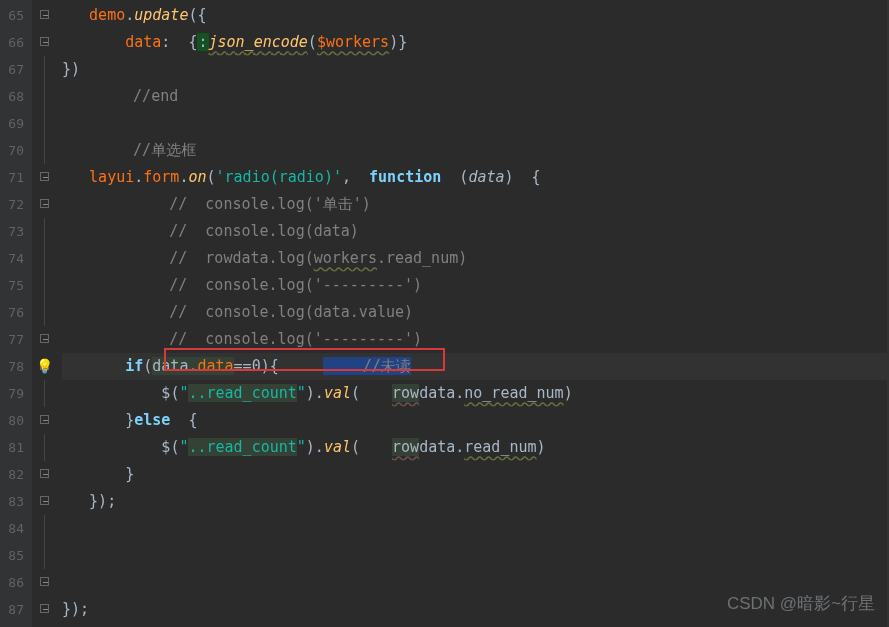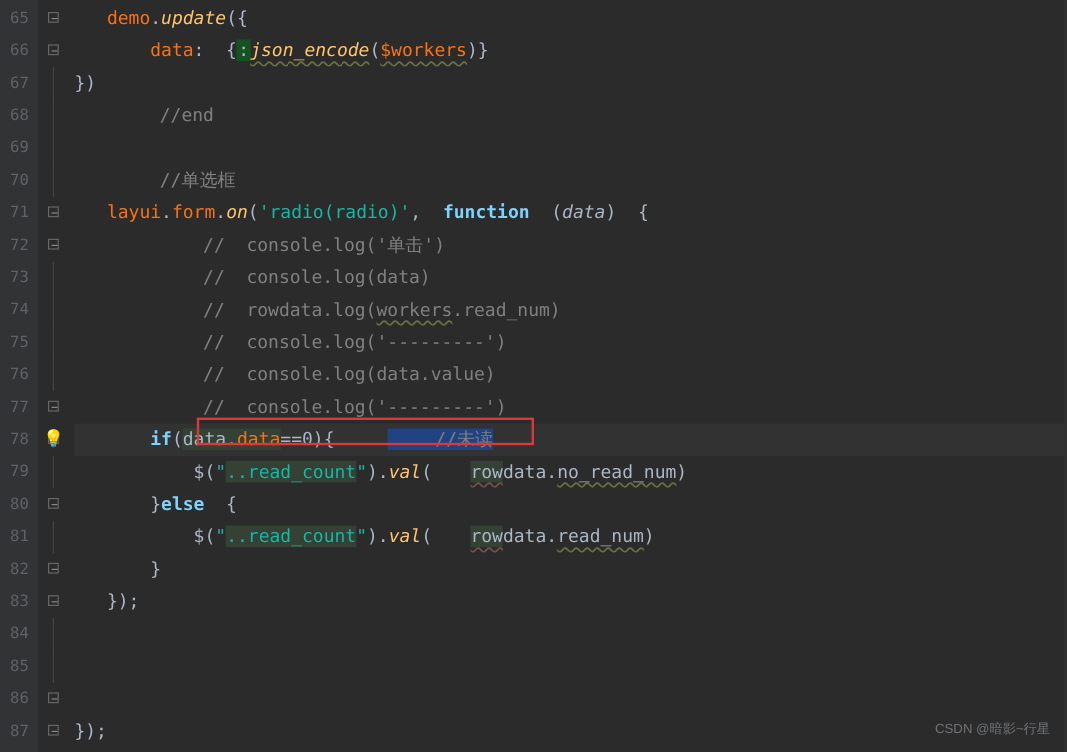--- a/index.html
+++ b/index.html
@@ -68,21 +68,21 @@
     .redbox { 
       position: absolute; 
       border: 2px solid #d73a3a; 
       pointer-events: none;
     }
     .watermark {
       position: absolute;
       bottom: 12px;
       right: 14px;
       color: #8a8f93;
-      font-size: 11px;
+      font-size: 17px;
       font-family: sans-serif;
       opacity: 0.7;
     }
     .bulb { 
       position: absolute; 
       left: -20px; 
       color: #ffc66d; 
       font-size: 14px;
     }
     .cursor-line {

